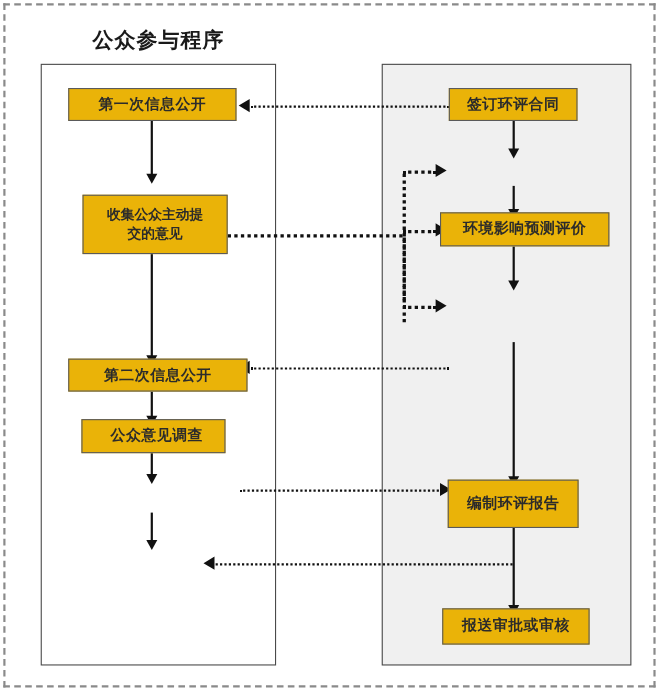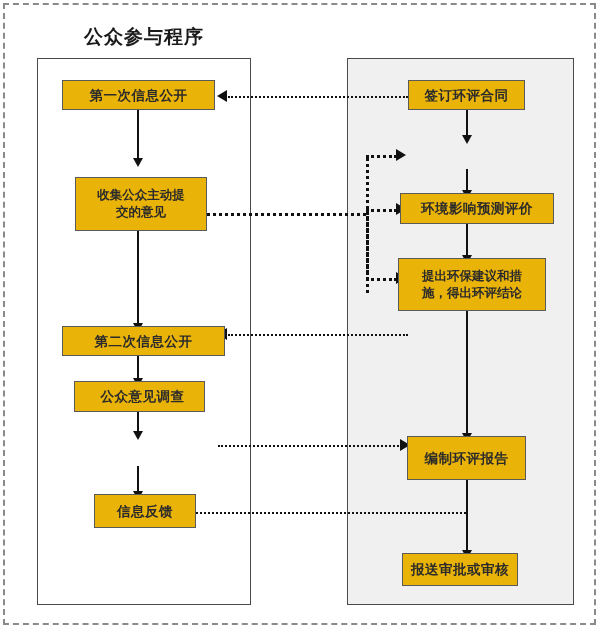--- a/index.html
+++ b/index.html
@@ -197,29 +197,24 @@
   <div class="node two-line" id="node-p2" style="left:75px; top:177px; width:132px; height:54px; flex-direction:column;">
     <span>收集公众主动提</span>
     <span>交的意见</span>
   </div>
 
   <div class="node" id="node-p3" style="left:62px; top:326px; width:163px; height:30px;">第二次信息公开</div>
 
   <div class="node" id="node-p4" style="left:74px; top:381px; width:131px; height:31px;padding-left:10px;">公众意见调查</div>
 
 
-  <div class="node" id="node-p6" style="left:94px; top:494px; width:102px; height:34px;">信息反馈</div>
 
   <div class="node" id="node-e1" style="left:408px; top:80px; width:117px; height:30px;">签订环评合同</div>
 
 
   <div class="node" id="node-e3" style="left:400px; top:193px; width:154px; height:31px;">环境影响预测评价</div>
 
-  <div class="node two-line" id="node-e4" style="left:398px; top:258px; width:148px; height:53px; flex-direction:column;">
-    <span>提出环保建议和措</span>
-    <span>施，得出环评结论</span>
-  </div>
 
   <div class="node" id="node-e5" style="left:407px; top:436px; width:119px; height:44px;">编制环评报告</div>
 
-  <div class="node" id="node-e6" style="left:402px; top:553px; width:116px; height:33px;">报送审批或审核</div>
+  <div class="node" id="node-e6" style="left:402px; top:553px; width:134px; height:33px;">报送审批或审核</div>
 
 </div>
 
 </body></html>

